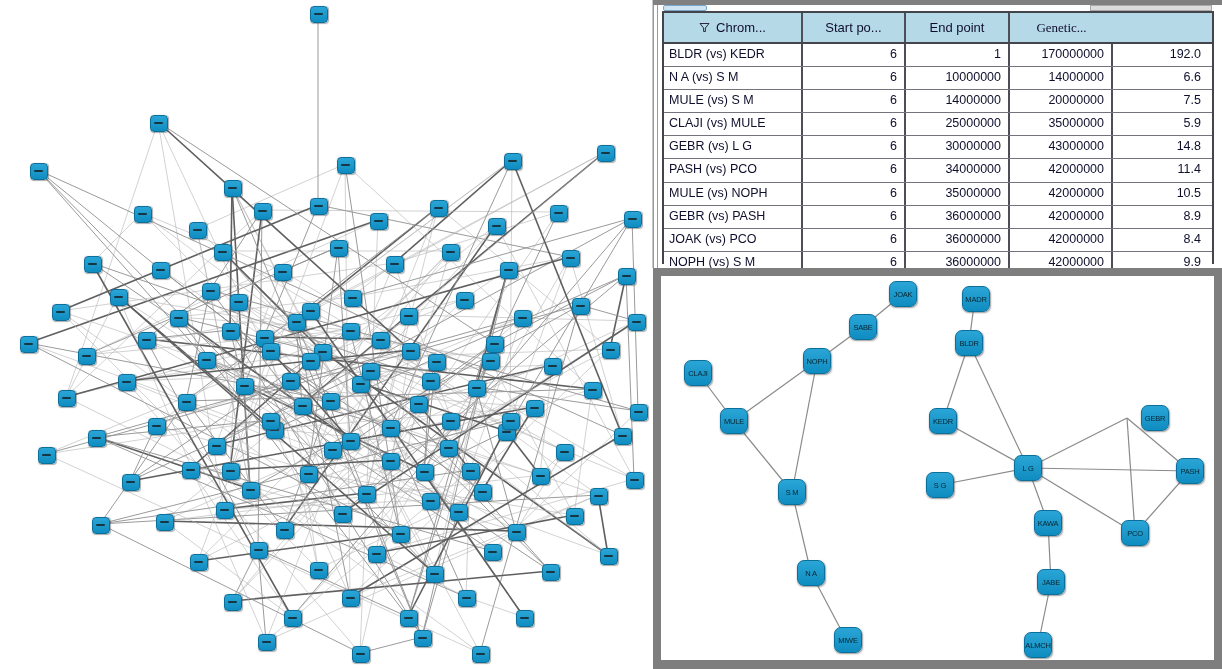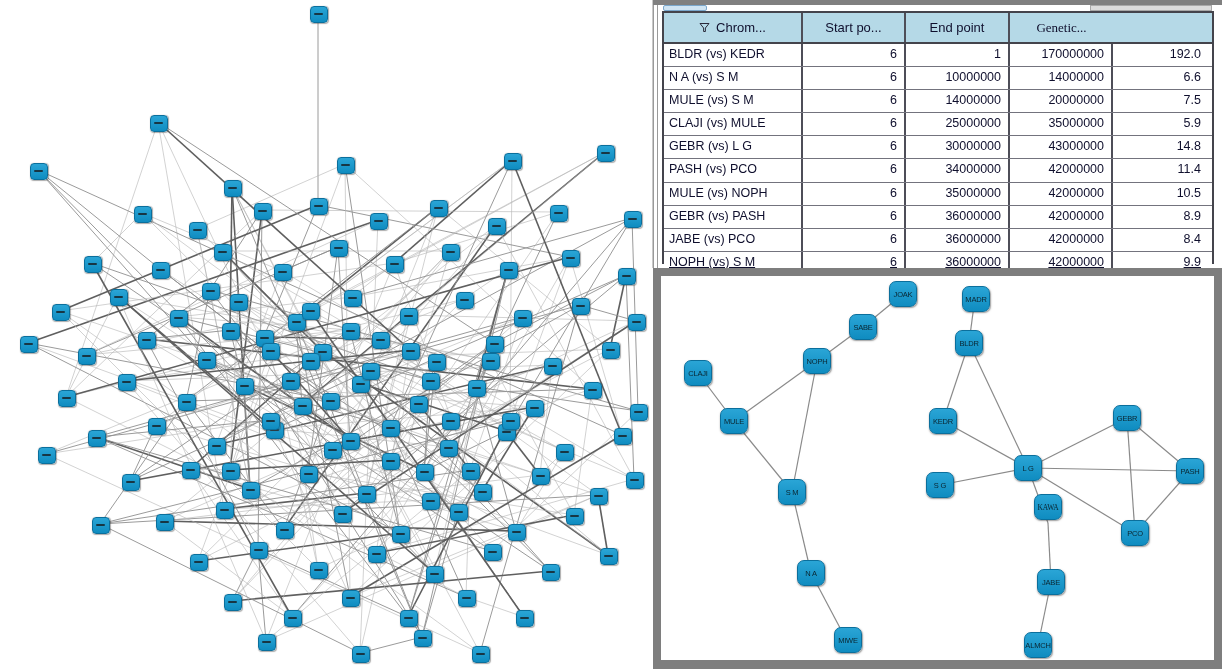--- a/index.html
+++ b/index.html
@@ -27,21 +27,21 @@
 
   .table{position:absolute;left:9px;top:11px;width:552px;height:253px;
          border:2px solid #44444c;box-sizing:border-box;background:#fff;color:#0f0f2d;}
   .thead{display:grid;grid-template-columns:139px 103px 104px 103px 95px;height:29px;
          background:#b5d9e7;border-bottom:2px solid #44444c;}
   .th{display:flex;align-items:center;justify-content:center;gap:6px;font-size:13px;
       border-right:2px solid #4e4e58;box-sizing:border-box;white-space:nowrap;overflow:hidden;}
   .th:last-child{border-right:none;font-family:Liberation Serif, serif;}
   .trow{display:grid;grid-template-columns:139px 103px 104px 103px 95px;height:22.1px;
         border-bottom:1px solid #73737d;background:#fff;}
-  .trow:last-child{border-bottom:none;text-decoration:underline;}
+  .trow:last-child{border-bottom:none;}
   .tcell{font-size:12.5px;line-height:21px;border-right:2px solid #4e4e58;box-sizing:border-box;
          white-space:nowrap;overflow:hidden;}
   .tcell:last-child{border-right:none;}
   .tcell.c0{text-align:left;padding-left:5px;}
   .tcell.c1,.tcell.c2,.tcell.c3,.tcell.c4{text-align:right;padding-right:7px;}
 
   
   .right-bottom{position:absolute;left:653px;top:268px;width:569px;height:401px;background:#7e7e7e;}
   .net-canvas{position:absolute;left:8px;top:8px;width:553px;height:384px;background:#ffffff;overflow:hidden;}
   .net-canvas svg{position:absolute;left:0;top:0;z-index:1;}
@@ -558,21 +558,21 @@
             <div class="tcell c4">10.5</div>
           </div>
           <div class="trow">
             <div class="tcell c0">GEBR (vs) PASH</div>
             <div class="tcell c1">6</div>
             <div class="tcell c2">36000000</div>
             <div class="tcell c3">42000000</div>
             <div class="tcell c4">8.9</div>
           </div>
           <div class="trow">
-            <div class="tcell c0">JABE (vs) PCO</div>
+            <div class="tcell c0">JOAK (vs) PCO</div>
             <div class="tcell c1">6</div>
             <div class="tcell c2">36000000</div>
             <div class="tcell c3">42000000</div>
             <div class="tcell c4">8.4</div>
           </div>
           <div class="trow">
             <div class="tcell c0">NOPH (vs) S M</div>
             <div class="tcell c1">6</div>
             <div class="tcell c2">36000000</div>
             <div class="tcell c3">42000000</div>
@@ -615,23 +615,23 @@
           <div class="rnode" style="left: 23px; top: 84px;">CLAJI</div>
           <div class="rnode" style="left: 59px; top: 132px;">MULE</div>
           <div class="rnode" style="left: 117px; top: 203px;">S M</div>
           <div class="rnode" style="left: 136px; top: 284px;">N A</div>
           <div class="rnode" style="left: 173px; top: 351px;">MIWE</div>
           <div class="rnode" style="left: 301px; top: 10px;">MADR</div>
           <div class="rnode" style="left: 294px; top: 54px;">BLDR</div>
           <div class="rnode" style="left: 268px; top: 132px;">KEDR</div>
           <div class="rnode" style="left: 353px; top: 179px;">L G</div>
           <div class="rnode" style="left: 265px; top: 196px;">S G</div>
-          <div class="rnode" style="left: 452px; top: 129px;">GEBR</div>
+          <div class="rnode" style="left: 480px; top: 129px;">GEBR</div>
           <div class="rnode" style="left: 515px; top: 182px;">PASH</div>
-          <div class="rnode" style="left: 373px; top: 218px; font-family: Liberation Serif, serif;">KAWA</div>
+          <div class="rnode" style="left: 373px; top: 234px;">KAWA</div>
           <div class="rnode" style="left: 460px; top: 244px;">PCO</div>
           <div class="rnode" style="left: 376px; top: 293px;">JABE</div>
           <div class="rnode" style="left: 363px; top: 356px;">ALMCH</div>
         </div>
     </div>
   </div>
 
 </div>
 
 </body></html>

